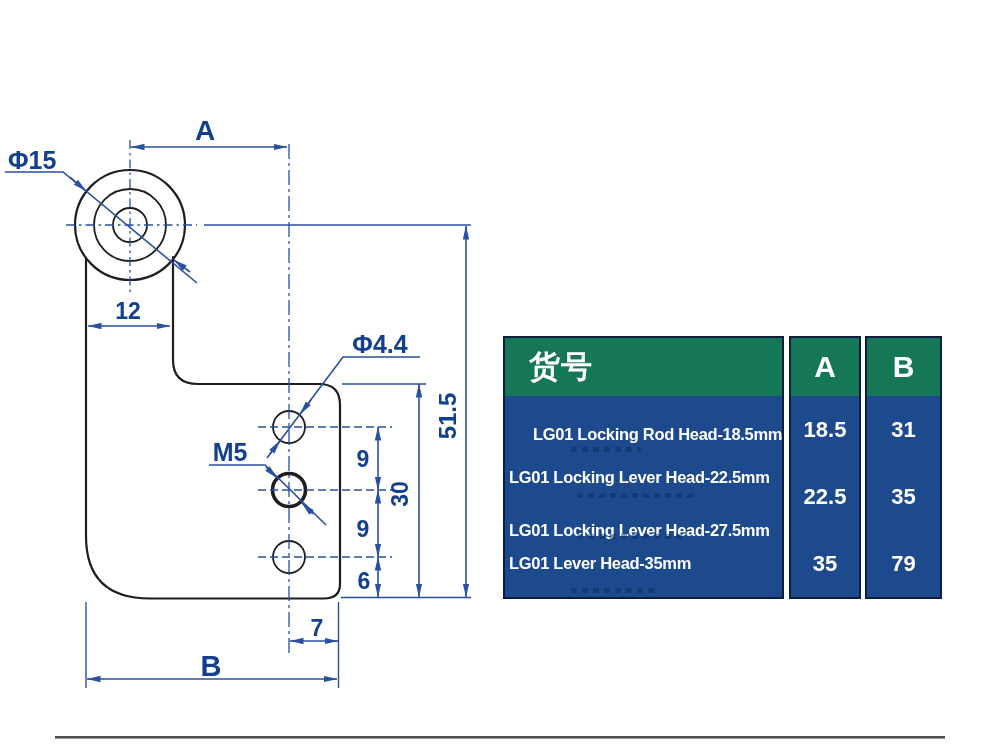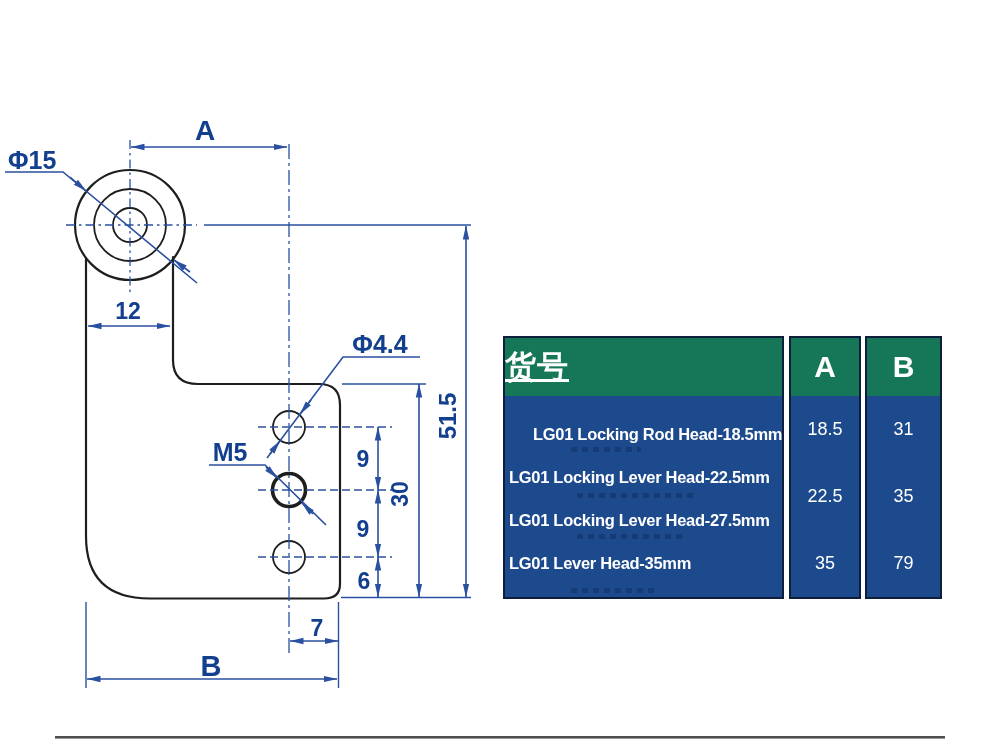--- a/index.html
+++ b/index.html
@@ -12,36 +12,36 @@
   .dim-text { font-family:"Liberation Sans","DejaVu Sans",sans-serif; font-weight:bold; fill:var(--dim_text); }
 
   
   .panel { position:absolute; border:2px solid var(--table_border); background:var(--body_blue); }
   .panel .head {
     position:absolute; left:0; top:0; right:0; height:58px;
     background:var(--header_green); color:var(--table_text);
     display:flex; align-items:center; font-weight:bold;
   }
   .panel-main { left:503px; top:336px; width:281px; height:263px; }
-  .panel-main .head { font-size:31px; letter-spacing:1px;text-decoration:underline; }
+  .panel-main .head { font-size:31px; padding-left:24px; letter-spacing:1px; }
   .panel-a { left:789px; top:336px; width:72px; height:263px; }
   .panel-b { left:865px; top:336px; width:77px; height:263px; }
   .panel-a .head, .panel-b .head { justify-content:center; font-size:30px; }
   .tbody { position:absolute; left:0; top:58px; right:0; bottom:0; }
   .row-label {
     position:absolute; left:4px; right:0; height:43px;
     display:flex; align-items:center;
     color:var(--table_text); font-weight:bold; font-size:16.5px;
     letter-spacing:-0.3px; white-space:nowrap; overflow:hidden;
   }
-  .r0 { top:17px;margin-left:24px; } .r1 { top:60px; } .r2 { top:103px; } .r3 { top:146px; }
+  .r0 { top:17px;margin-left:24px; } .r1 { top:60px; } .r2 { top:113px; } .r3 { top:146px; }
   .vals { position:absolute; left:0; top:58px; right:0; bottom:0; display:flex; flex-direction:column; }
   .vals div {
     flex:1; display:flex; align-items:center; justify-content:center;
-    color:var(--table_text); font-weight:normal; font-size:18px;
+    color:var(--table_text); font-weight:bold; font-size:22px;
   }
   .ghost {
     position:absolute; height:5px; border-radius:2px; opacity:.45;
     background:repeating-linear-gradient(90deg, #0c2a5e 0 6px, transparent 6px 11px);
   }
   .g0 { top:51px; left:66px; width:70px; }
   .g1 { top:97px; left:72px; width:118px; }
   .g2 { top:138px; left:72px; width:108px; }
   .g3 { top:192px; left:66px; width:88px; }
 

